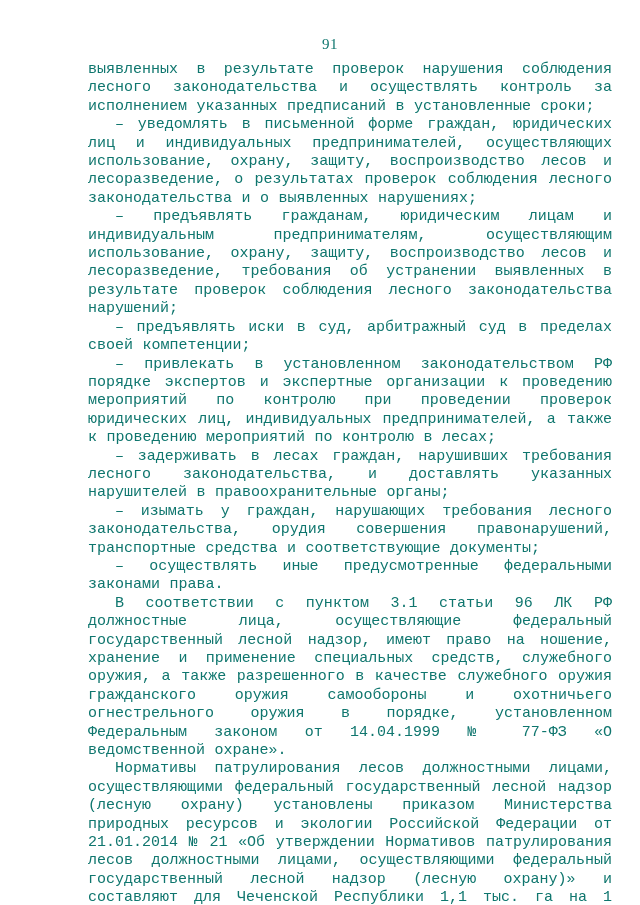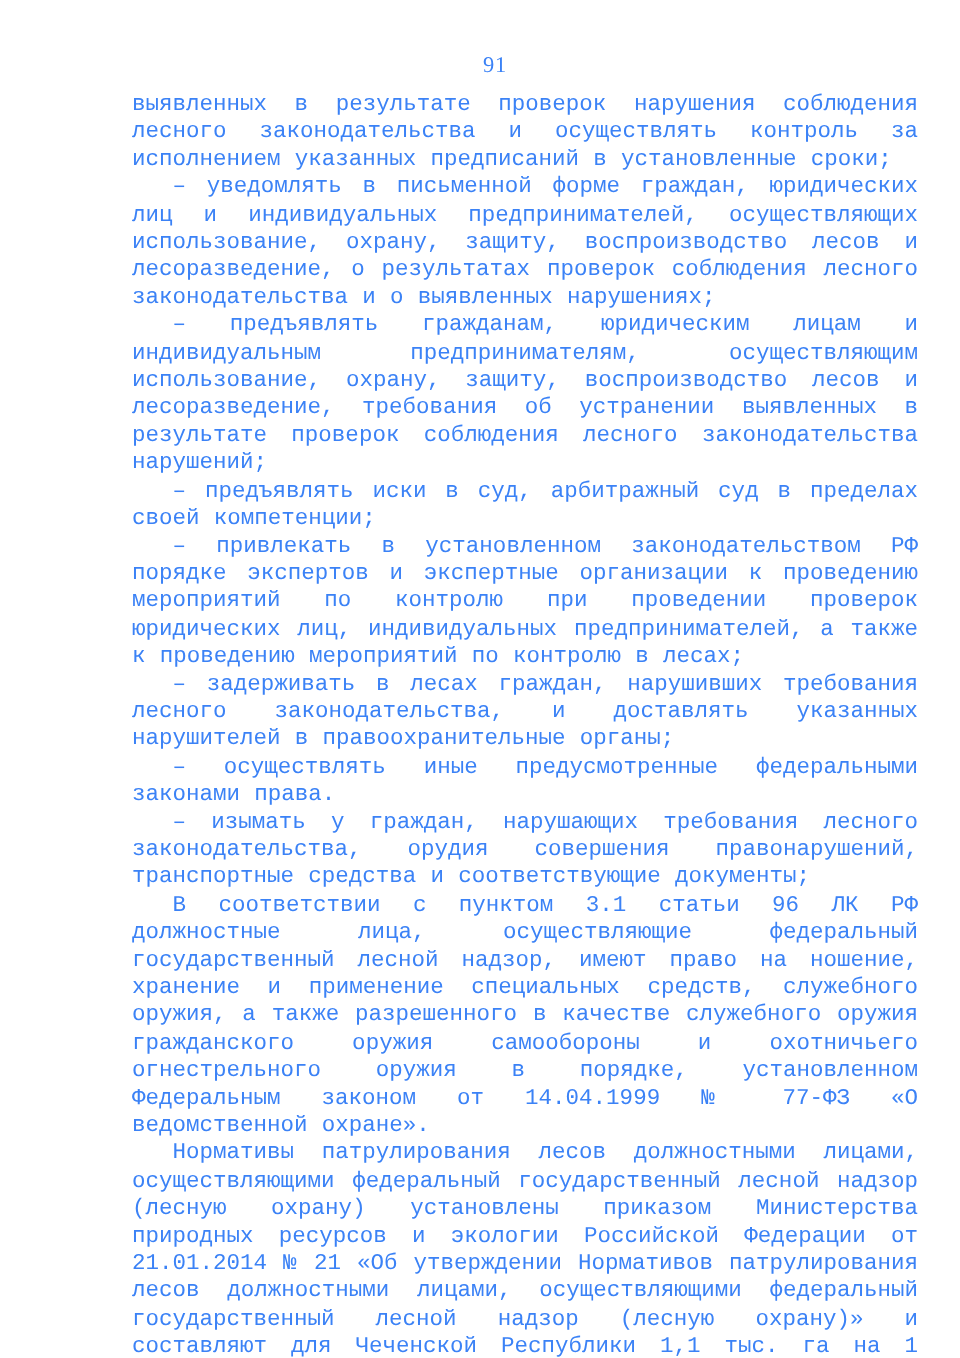--- a/index.html
+++ b/index.html
@@ -6,21 +6,21 @@
     margin: 0;
     padding: 0;
     background: #ffffff;
   }
   .page {
     position: relative;
     width: 640px;
     height: 905px;
     background: #ffffff;
     font-family: "Liberation Serif", "DejaVu Serif", serif;
-    color: #3b82f6;
+    color: #0f766e;
     overflow: hidden;
   }
   .page-number {
     position: absolute;
     top: 35px;
     left: 0;
     width: 640px;
     box-sizing: border-box;
     padding-left: 20px;
     text-align: center;
@@ -53,18 +53,18 @@
 
 <main class="page">
   <div class="page-number">91</div>
   <article class="doc-body">
       <p class="para">выявленных в результате проверок нарушения соблюдения лесного законодательства и осуществлять контроль за исполнением указанных предписаний в установленные сроки;</p>
       <p class="para indent">– уведомлять в письменной форме граждан, юридических лиц и индивидуальных предпринимателей, осуществляющих использование, охрану, защиту, воспроизводство лесов и лесоразведение, о результатах проверок соблюдения лесного законодательства и о выявленных нарушениях;</p>
       <p class="para indent">– предъявлять гражданам, юридическим лицам и индивидуальным предпринимателям, осуществляющим использование, охрану, защиту, воспроизводство лесов и лесоразведение, требования об устранении выявленных в результате проверок соблюдения лесного законодательства нарушений;</p>
       <p class="para indent">– предъявлять иски в суд, арбитражный суд в пределах своей компетенции;</p>
       <p class="para indent">– привлекать в установленном законодательством РФ порядке экспертов и экспертные организации к проведению мероприятий по контролю при проведении проверок юридических лиц, индивидуальных предпринимателей, а также к проведению мероприятий по контролю в лесах;</p>
       <p class="para indent">– задерживать в лесах граждан, нарушивших требования лесного законодательства, и доставлять указанных нарушителей в правоохранительные органы;</p>
+      <p class="para indent">– изымать у граждан, нарушающих требования лесного законодательства, орудия совершения правонарушений, транспортные средства и соответствующие документы;</p>
       <p class="para indent">– осуществлять иные предусмотренные федеральными законами права.</p>
-      <p class="para indent">– изымать у граждан, нарушающих требования лесного законодательства, орудия совершения правонарушений, транспортные средства и соответствующие документы;</p>
       <p class="para indent">В соответствии с пунктом 3.1 статьи 96 ЛК РФ должностные лица, осуществляющие федеральный государственный лесной надзор, имеют право на ношение, хранение и применение специальных средств, служебного оружия, а также разрешенного в качестве служебного оружия гражданского оружия самообороны и охотничьего огнестрельного оружия в порядке, установленном Федеральным законом от 14.04.1999 № 77-ФЗ «О ведомственной охране».</p>
       <p class="para indent">Нормативы патрулирования лесов должностными лицами, осуществляющими федеральный государственный лесной надзор (лесную охрану) установлены приказом Министерства природных ресурсов и экологии Российской Федерации от 21.01.2014 № 21 «Об утверждении Нормативов патрулирования лесов должностными лицами, осуществляющими федеральный государственный лесной надзор (лесную охрану)» и составляют для Чеченской Республики 1,1 тыс. га на 1 государственного лесного</p>
     </article>
 </main>
 
 </body></html>

